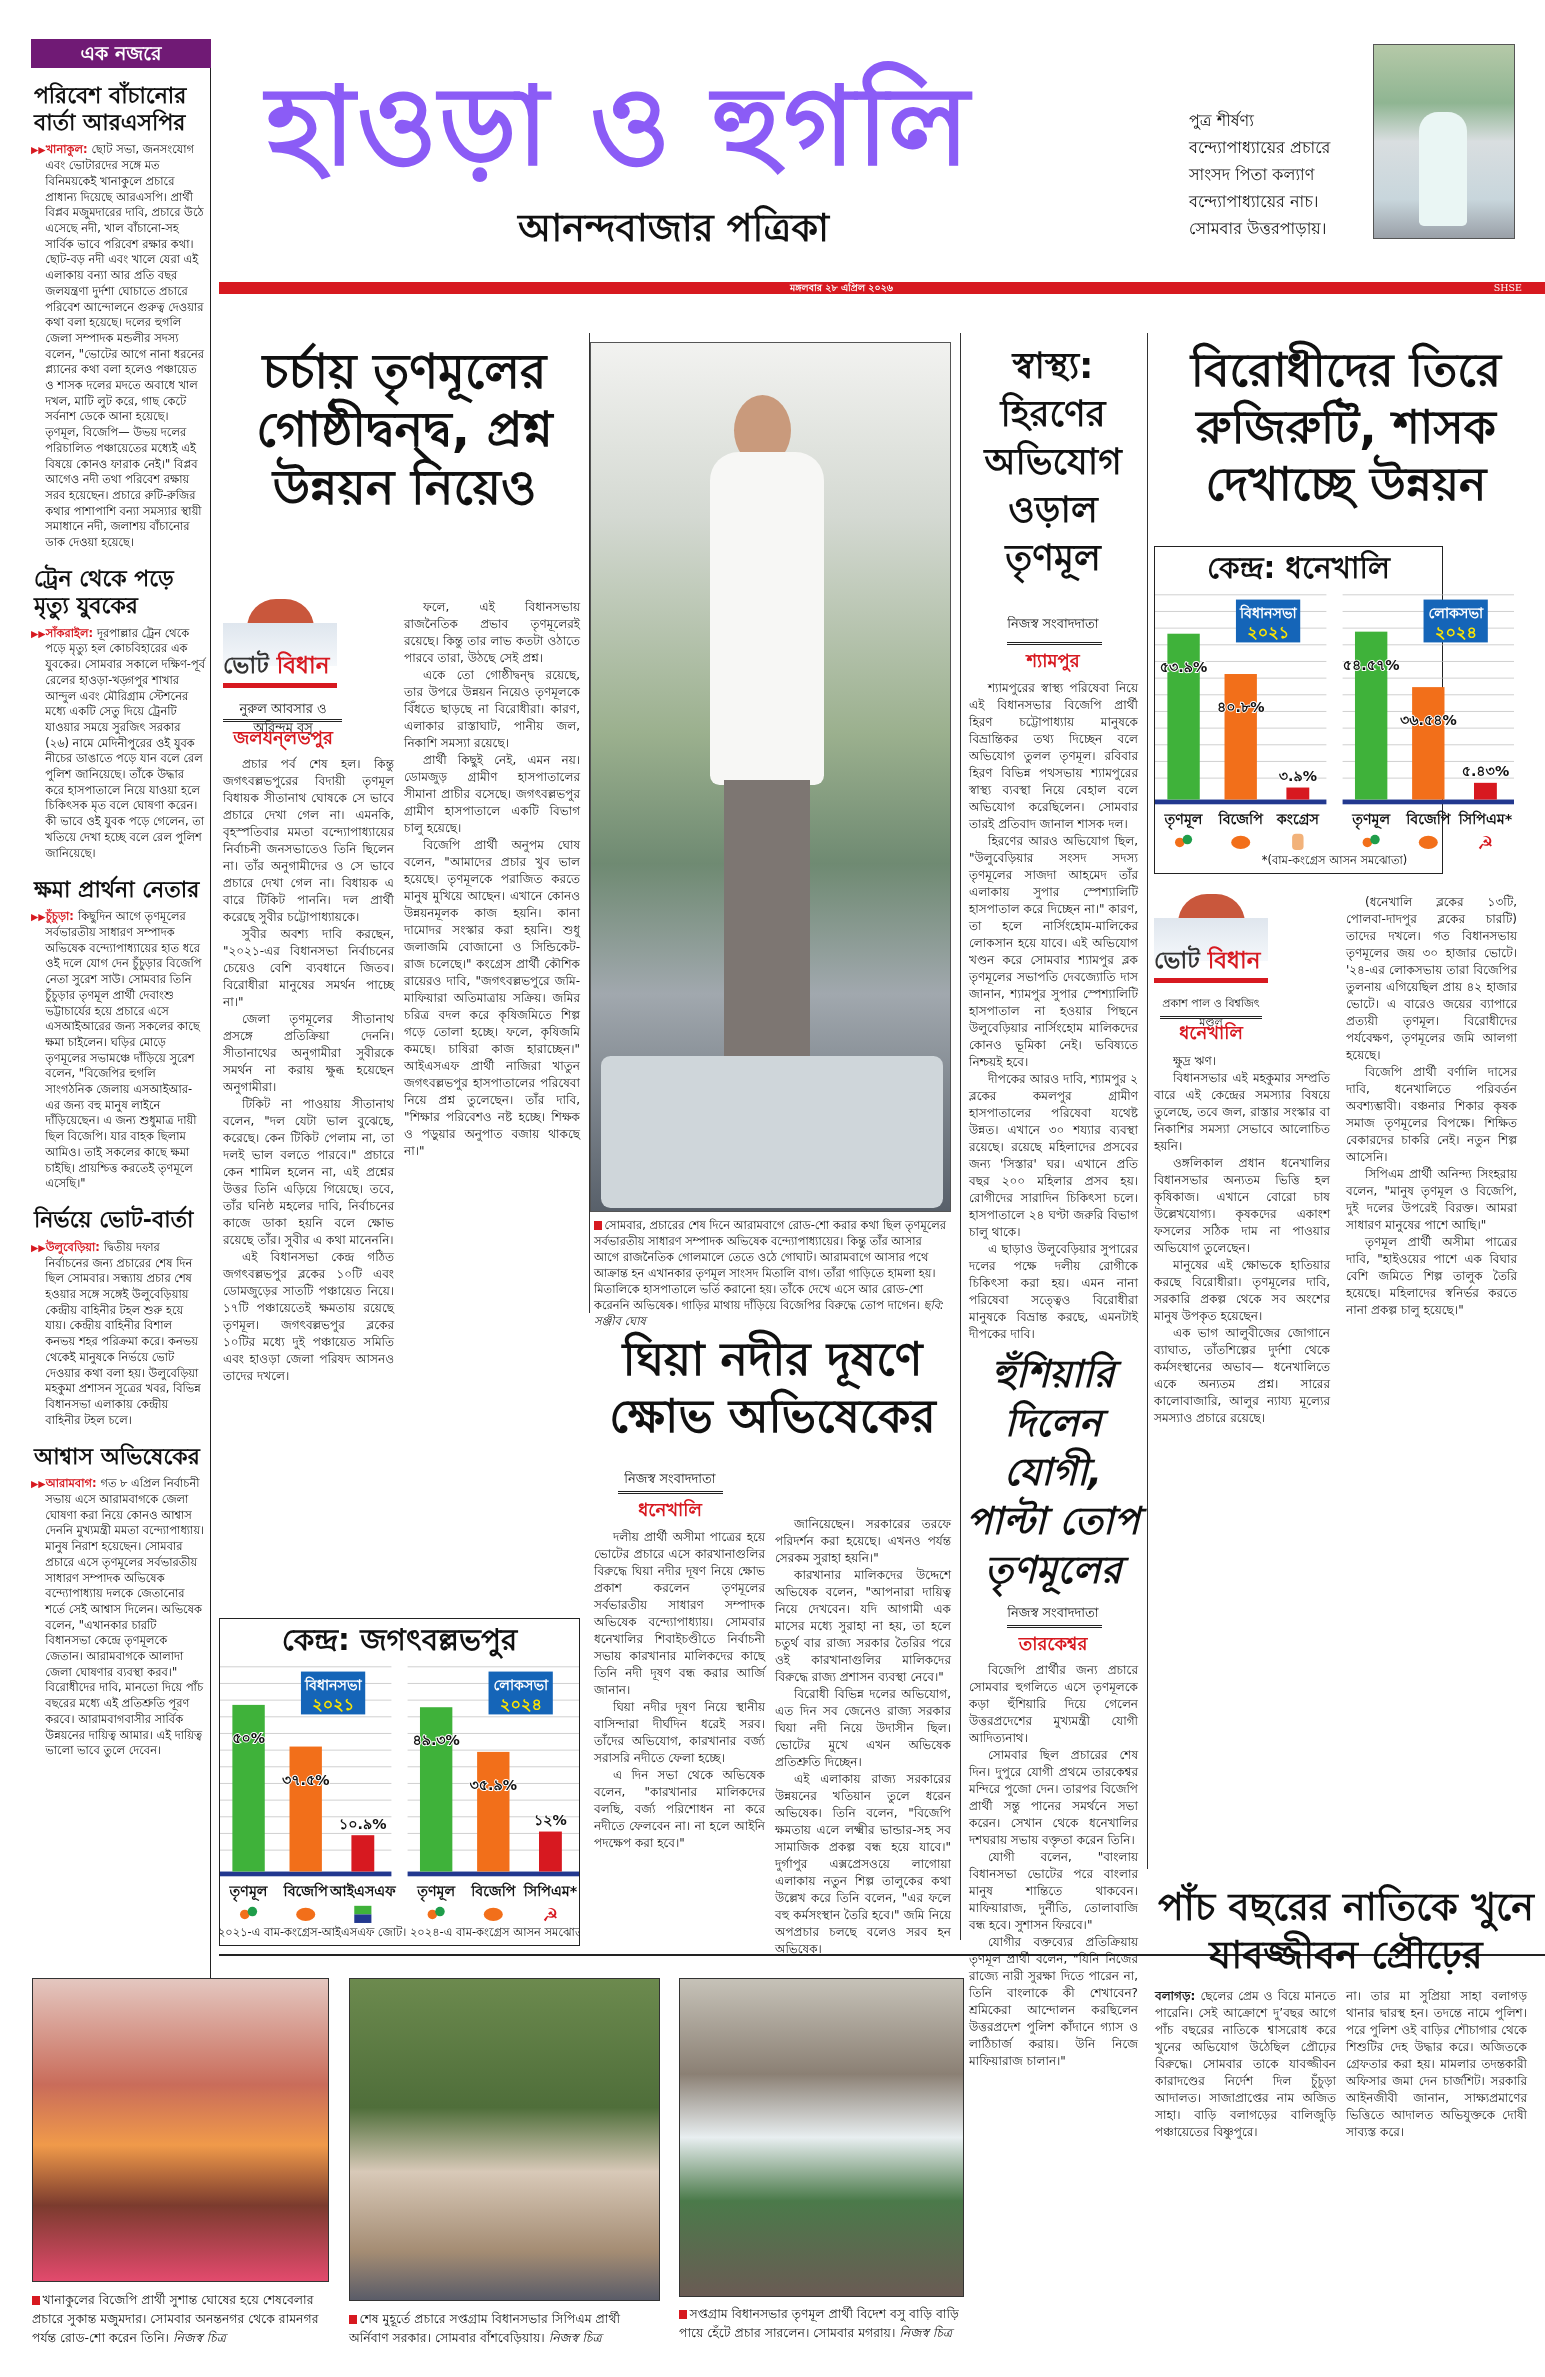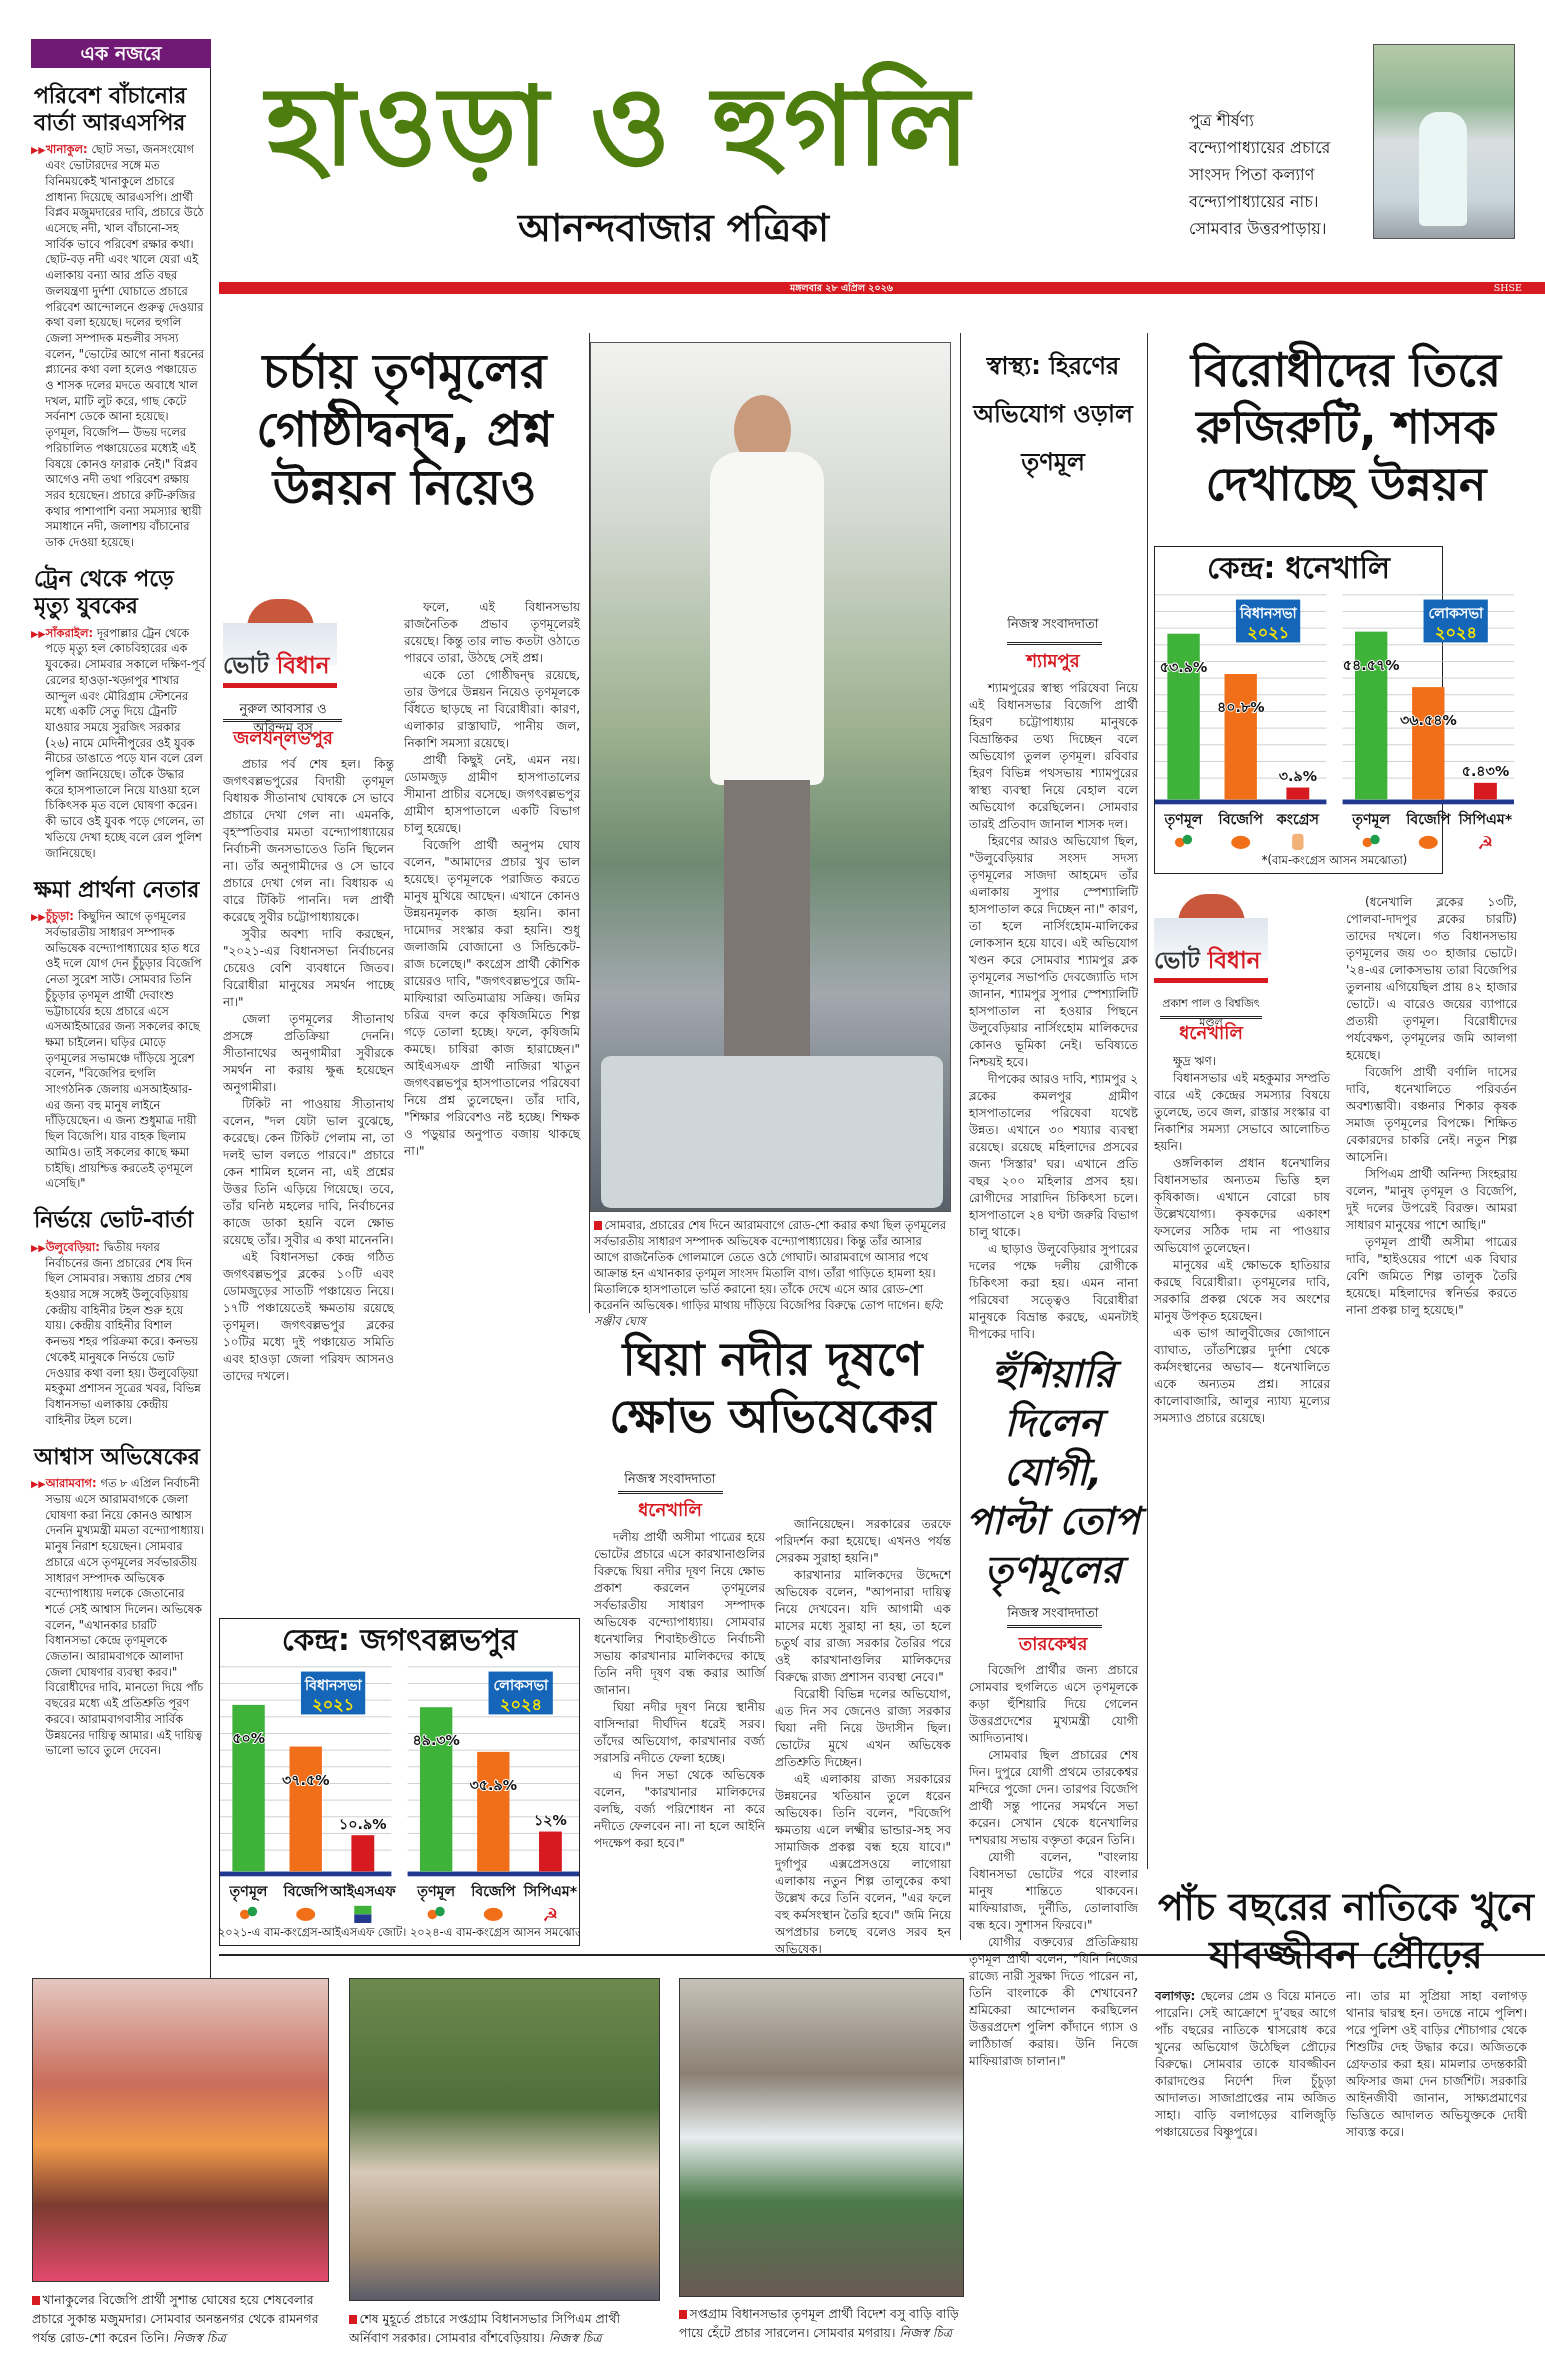--- a/index.html
+++ b/index.html
@@ -10,21 +10,21 @@
 
   
   #sidebar { left: 31px; top: 39px; width: 180px; height: 2011px; border-right: 1.4px solid #222; }
   .side-banner { width: 180px; height: 28.5px; background: #701a75; color: #fff; font-size: 19px; font-weight: bold; text-align: center; line-height: 28.5px; }
   .side-head { font-size: 22px; font-weight: bold; line-height: 27px; margin: 14.3px 0 6.7px 2.9px; }
   .side-text { font-size: 11.4px; line-height: 15.7px; padding-left: 14.3px; padding-right: 4.8px; }
   .side-text .place { color: #d71920; font-weight: bold; margin-left: -14.3px; }
   .side-text .arrow { color: #d71920; font-size: 9.5px; }
 
   
-  #masthead-title { left: 266px; top: 67px; width: 856px; font-size: 109px; font-weight: bold; color: #4d7c0f; line-height: 119px; letter-spacing: 1.9px; }
+  #masthead-title { left: 266px; top: 67px; width: 856px; font-size: 109px; font-weight: bold; color: #8b5cf6; line-height: 119px; letter-spacing: 1.9px; }
   #masthead-sub { left: 518px; top: 204px; width: 475px; font-size: 38px; font-weight: bold; line-height: 48px; }
   #date-bar { left: 219px; top: 282px; width: 1327px; height: 12.4px; background: #d71920; color: #fff; font-size: 9.5px; font-weight: bold; line-height: 12.4px; }
   #date-bar .date { position: absolute; left: 571px; }
   #date-bar .code { position: absolute; right: 24px; font-family: "DejaVu Serif", serif; font-weight: normal; }
   #teaser-text { left: 1189px; top: 107px; width: 181px; font-size: 16px; line-height: 27px; }
   #teaser-photo { left: 1373px; top: 44px; width: 142px; height: 195px; background: linear-gradient(180deg,#b5c9a8 0%,#8fb592 30%,#d9dee0 50%,#c8d6dc 80%,#9aa0a8 100%); border: 0.5px solid #555; }
   #teaser-photo .person { position: absolute; left: 45px; top: 67px; width: 48px; height: 114px; background: #eaf6f4; border-radius: 19px 19px 4.8px 4.8px; }
 
   
   .vrule { width: 1px; background: #333; }
@@ -131,21 +131,21 @@
   <div class="man-head"></div>
   <div class="man-shirt"></div>
   <div class="man-legs"></div>
   <div class="car"></div>
 </div>
 <div id="caption-main" class="abs">
   <span class="cap-sq"></span><span>সোমবার, প্রচারের শেষ দিনে আরামবাগে রোড-শো করার কথা ছিল তৃণমূলের সর্বভারতীয় সাধারণ সম্পাদক অভিষেক বন্দ্যোপাধ্যায়ের। কিন্তু তাঁর আসার আগে রাজনৈতিক গোলমালে তেতে ওঠে গোঘাট। আরামবাগে আসার পথে আক্রান্ত হন এখানকার তৃণমূল সাংসদ মিতালি বাগ। তাঁরা গাড়িতে হামলা হয়। মিতালিকে হাসপাতালে ভর্তি করানো হয়। তাঁকে দেখে এসে আর রোড-শো করেননি অভিষেক। গাড়ির মাথায় দাঁড়িয়ে বিজেপির বিরুদ্ধে তোপ দাগেন।</span>
   <span style="font-style:italic">ছবি: সঞ্জীব ঘোষ</span>
 </div>
 
-<div class="abs head-lg" style="left:965px;top:342px;width:176px;font-size:24px;line-height:48px;">স্বাস্থ্য: হিরণের অভিযোগ ওড়াল তৃণমূল</div>
+<div class="abs head-lg" style="left:965px;top:342px;width:176px;font-size:36px;line-height:48px;">স্বাস্থ্য: হিরণের অভিযোগ ওড়াল তৃণমূল</div>
 <div class="abs byline" style="left:965px;top:614px;width:176px;">নিজস্ব সংবাদদাতা</div>
 <div class="abs byline-rule" style="left:1007px;top:642px;width:95px;"></div>
 <div class="abs dateline" style="left:965px;top:648px;width:176px;">শ্যামপুর</div>
 <div class="abs body-text" style="left:969px;top:680px;width:169px;" id="sb-body">
     <p>শ্যামপুরের স্বাস্থ্য পরিষেবা নিয়ে এই বিধানসভার বিজেপি প্রার্থী হিরণ চট্টোপাধ্যায় মানুষকে বিভ্রান্তিকর তথ্য দিচ্ছেন বলে অভিযোগ তুলল তৃণমূল। রবিবার হিরণ বিভিন্ন পথসভায় শ্যামপুরের স্বাস্থ্য ব্যবস্থা নিয়ে বেহাল বলে অভিযোগ করেছিলেন। সোমবার তারই প্রতিবাদ জানাল শাসক দল।</p>
     <p>হিরণের আরও অভিযোগ ছিল, "উলুবেড়িয়ার সংসদ সদস্য তৃণমূলের সাজদা আহমেদ তাঁর এলাকায় সুপার স্পেশ্যালিটি হাসপাতাল করে দিচ্ছেন না।" কারণ, তা হলে নার্সিংহোম-মালিকের লোকসান হয়ে যাবে। এই অভিযোগ খণ্ডন করে সোমবার শ্যামপুর ব্লক তৃণমূলের সভাপতি দেবজ্যোতি দাস জানান, শ্যামপুর সুপার স্পেশ্যালিটি হাসপাতাল না হওয়ার পিছনে উলুবেড়িয়ার নার্সিংহোম মালিকদের কোনও ভূমিকা নেই। ভবিষ্যতে নিশ্চয়ই হবে।</p>
     <p>দীপকের আরও দাবি, শ্যামপুর ২ ব্লকের কমলপুর গ্রামীণ হাসপাতালের পরিষেবা যথেষ্ট উন্নত। এখানে ৩০ শয্যার ব্যবস্থা রয়েছে। রয়েছে মহিলাদের প্রসবের জন্য 'সিস্তার' ঘর। এখানে প্রতি বছর ২০০ মহিলার প্রসব হয়। রোগীদের সারাদিন চিকিৎসা চলে। হাসপাতালে ২৪ ঘণ্টা জরুরি বিভাগ চালু থাকে।</p>
     <p>এ ছাড়াও উলুবেড়িয়ার সুপারের দলের পক্ষে দলীয় রোগীকে চিকিৎসা করা হয়। এমন নানা পরিষেবা সত্ত্বেও বিরোধীরা মানুষকে বিভ্রান্ত করছে, এমনটাই দীপকের দাবি।</p>
   </div>
 

